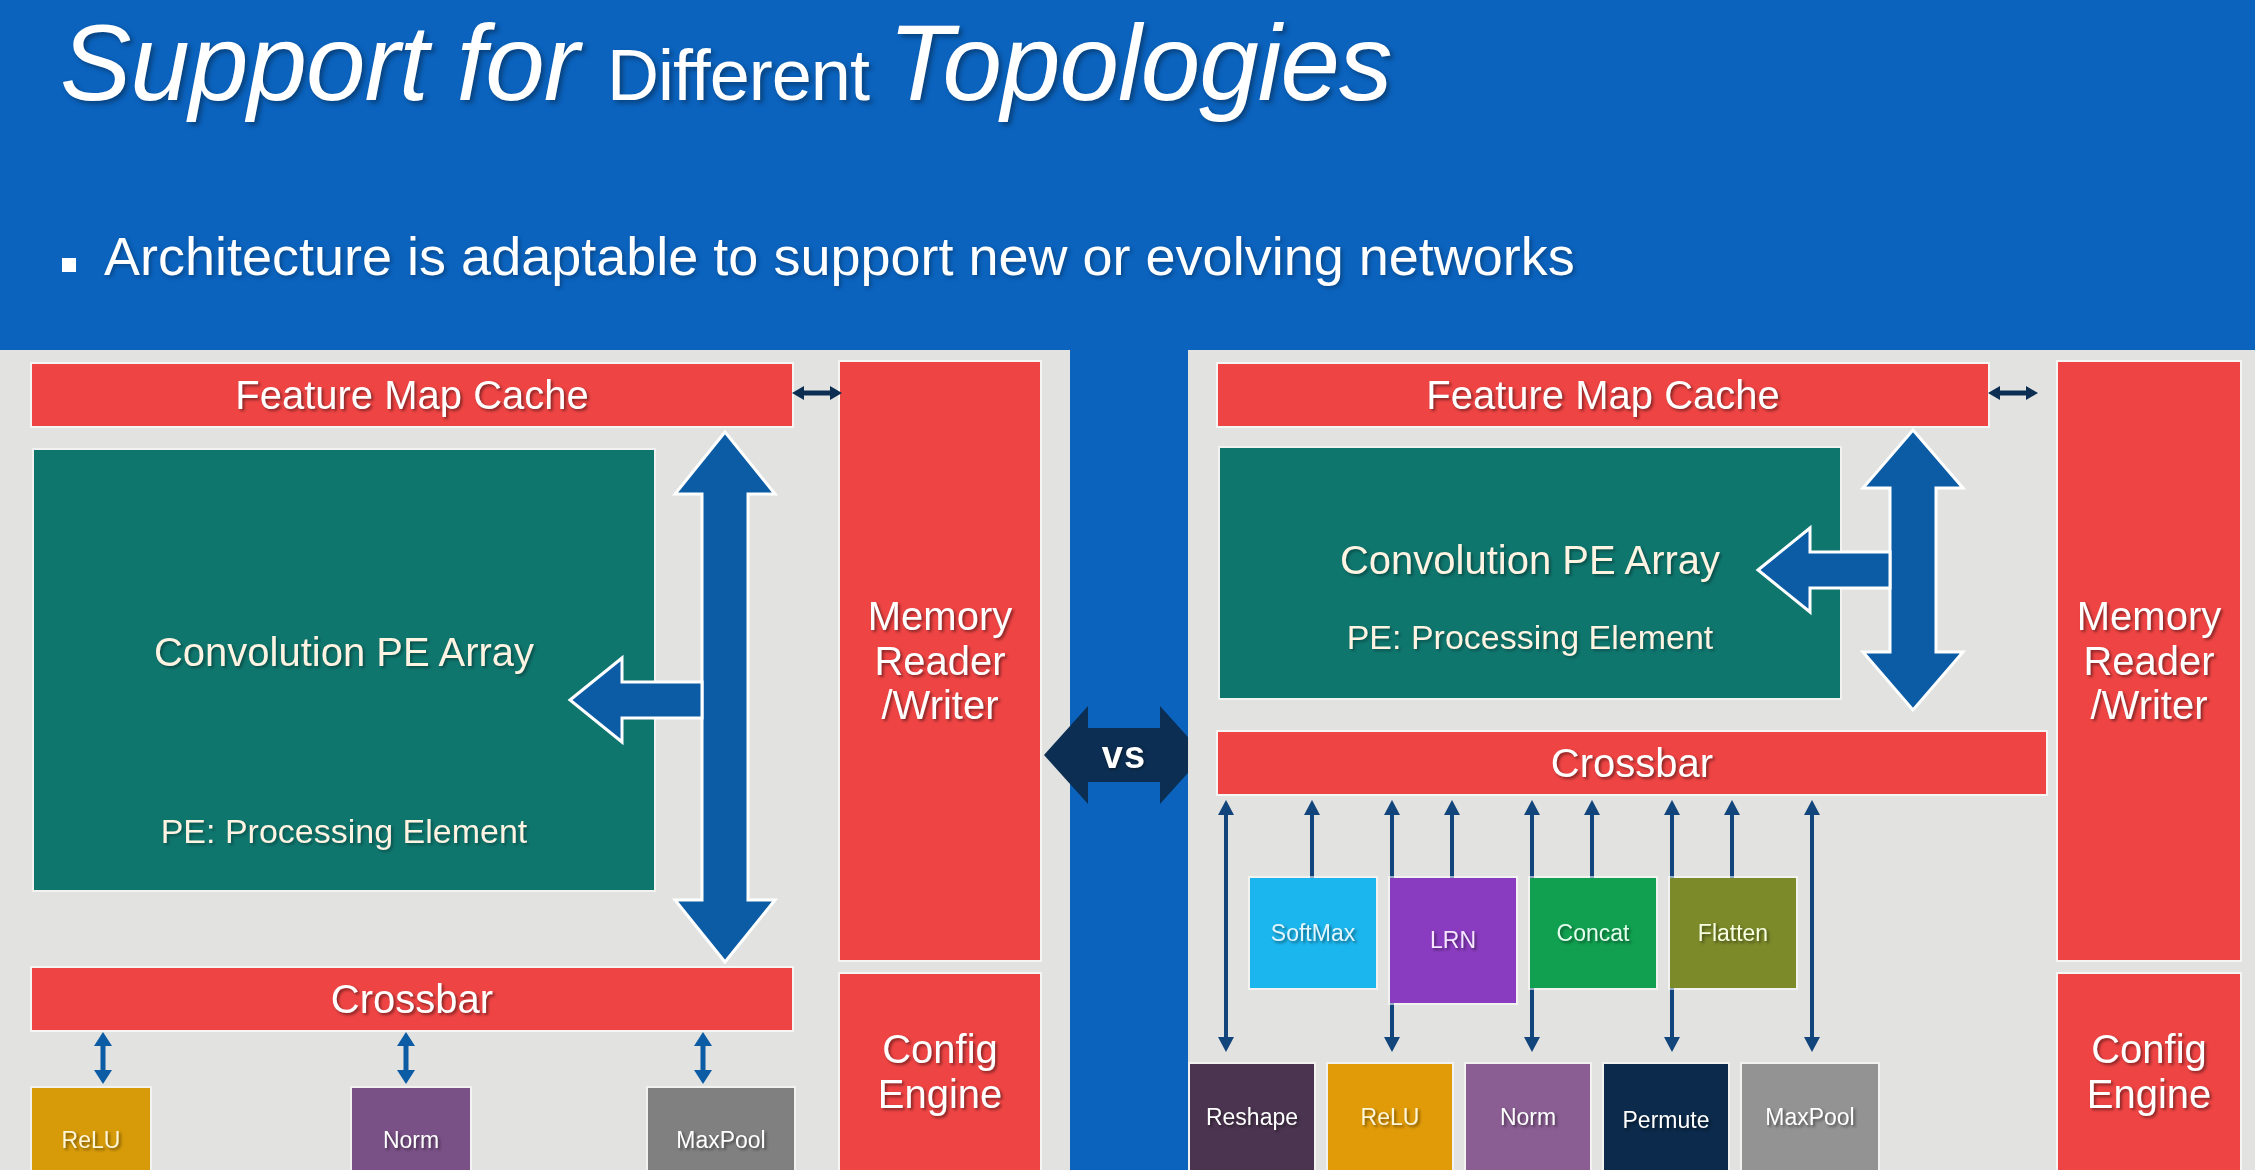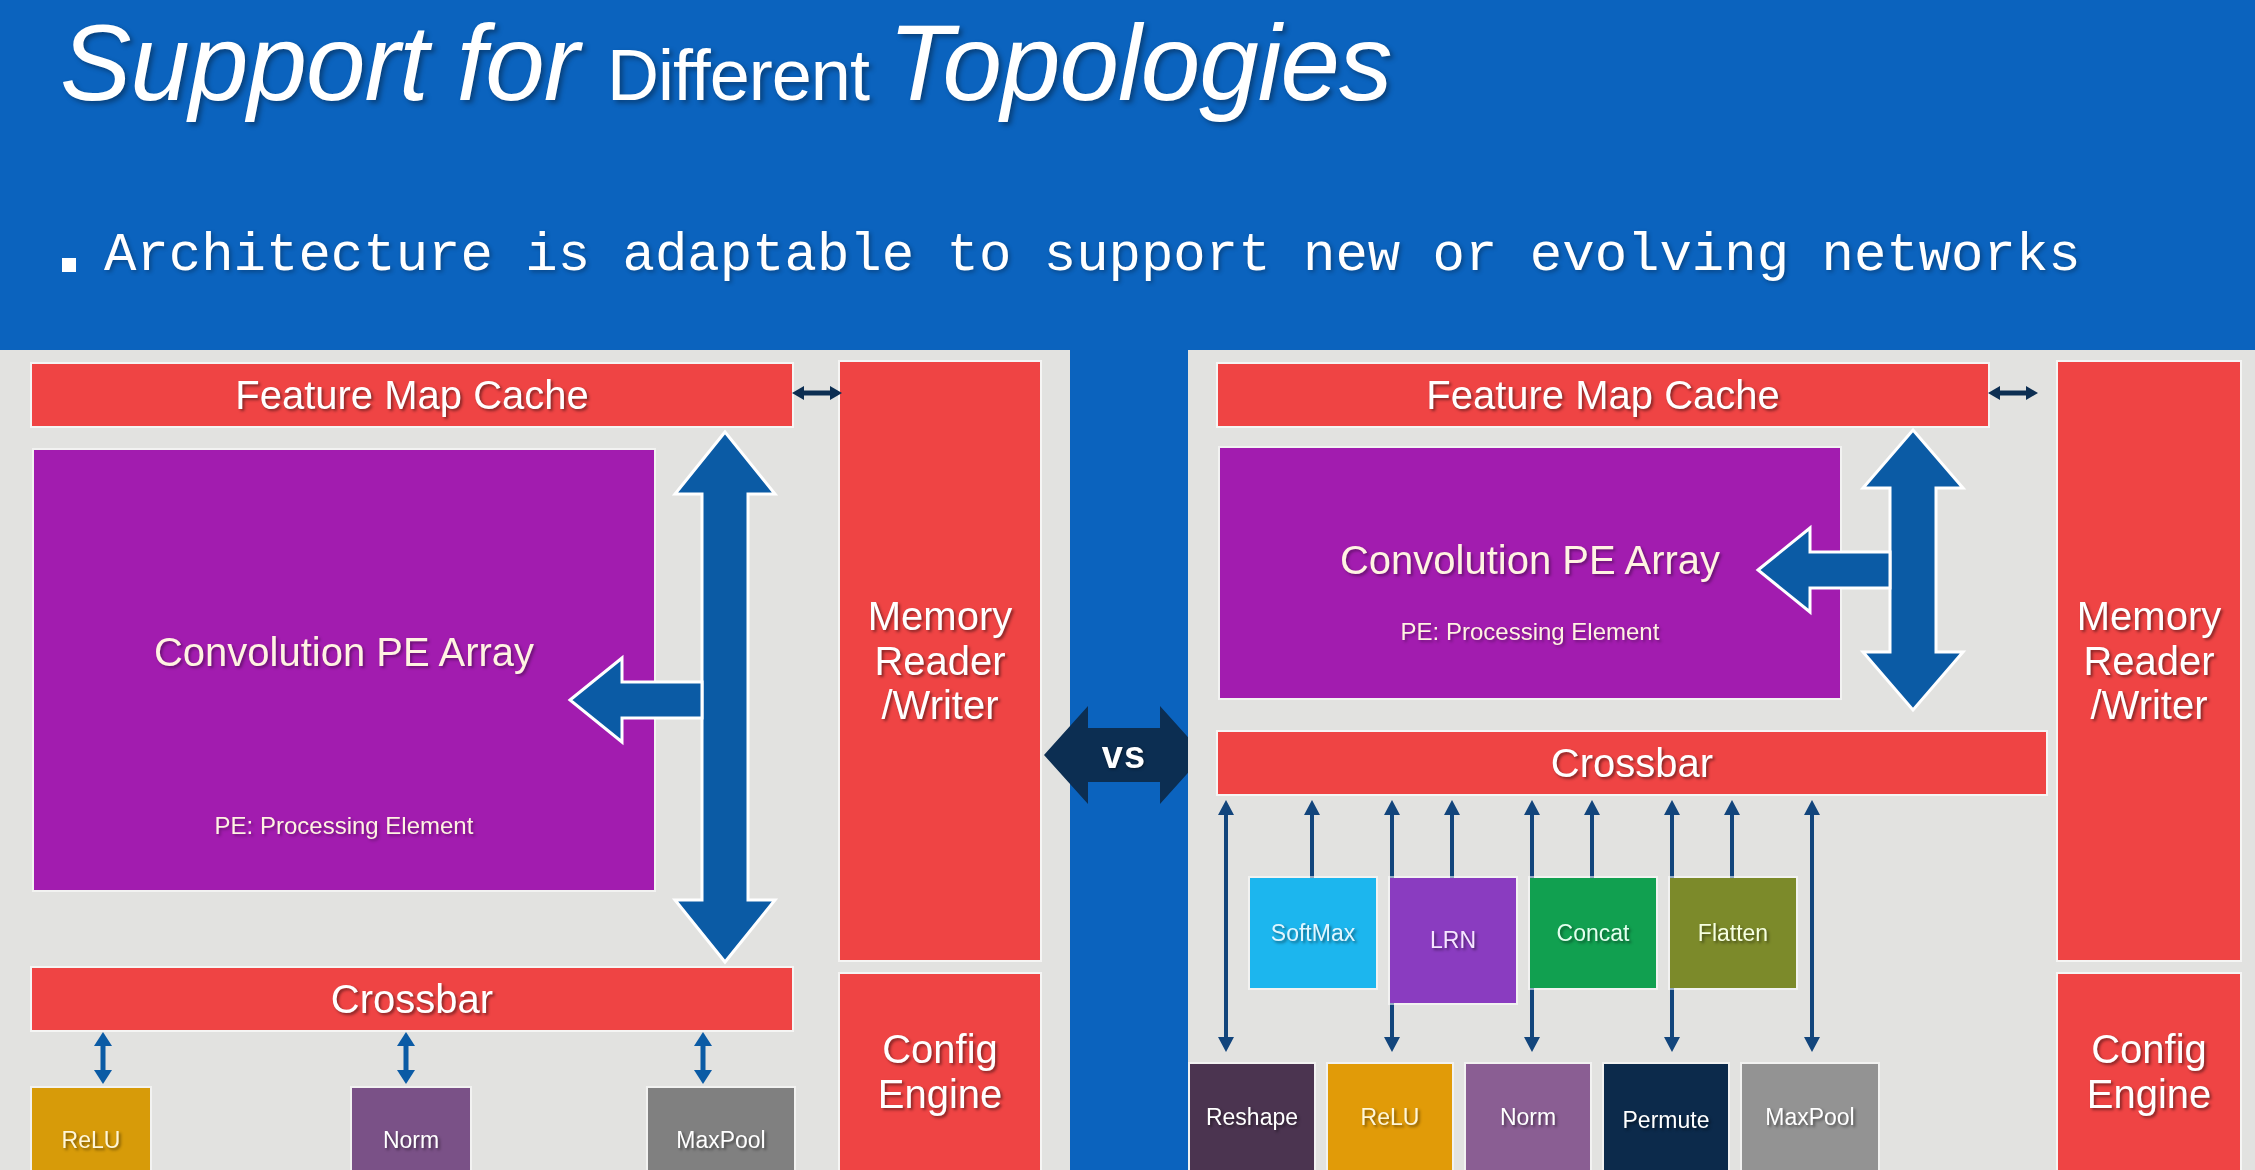--- a/index.html
+++ b/index.html
@@ -12,49 +12,49 @@
   
   #header{position:absolute;left:0;top:0;width:2255px;height:350px;background:#0B63BE;}
   #title{
     position:absolute;left:60px;top:10px;
     color:#ffffff;font-weight:400;letter-spacing:-1px;
     white-space:nowrap;
     text-shadow:3px 3px 5px rgba(0,0,0,.35);
   }
   #title .big{font-size:107px;line-height:1;font-style:italic;}
   #title .mid{font-size:72px;line-height:1;}
-  #bullet-row{position:absolute;left:62px;top:225px;display:flex;align-items:flex-start;font-family:Liberation Mono, monospace;}
+  #bullet-row{position:absolute;left:62px;top:225px;display:flex;align-items:flex-start;}
   #bullet-mark{
     width:14px;height:14px;background:#ffffff;margin-top:33px;margin-right:28px;flex:0 0 auto;
   }
   #bullet-text{
     color:#ffffff;font-size:54px;line-height:1.15;white-space:nowrap;
     text-shadow:2px 2px 4px rgba(0,0,0,.3);
   }
 
   
   .panel{position:absolute;background:#E2E2E0;}
   .blue-box{
     position:absolute;background:#ef4444;color:#ffffff;
     display:flex;align-items:center;justify-content:center;text-align:center;
     font-size:40px;line-height:1.12;
     box-shadow:0 0 0 2px rgba(255,255,255,.65);
     text-shadow:2px 2px 3px rgba(0,0,0,.45);
   }
   .orange-box{
-    position:absolute;background:#a21caf;color:#FFF3E2;
+    position:absolute;background:#0f766e;color:#FFF3E2;
     box-shadow:0 0 0 2px rgba(255,255,255,.55);
   }
   .orange-box .ob-title{
     position:absolute;left:0;width:100%;text-align:center;
     font-size:40px;text-shadow:2px 2px 3px rgba(0,0,0,.35);
   }
   .orange-box .ob-sub{
     position:absolute;left:0;width:100%;text-align:center;
-    font-size:24px;text-shadow:2px 2px 3px rgba(0,0,0,.3);
+    font-size:34px;text-shadow:2px 2px 3px rgba(0,0,0,.3);
   }
   .op-box{
     position:absolute;display:flex;align-items:center;justify-content:center;
     color:#ffffff;font-size:23px;text-align:center;
     box-shadow:0 0 0 2px rgba(255,255,255,.55);
     text-shadow:2px 2px 3px rgba(0,0,0,.45);
   }
   .arrow-svg{position:absolute;overflow:visible;pointer-events:none;}
 
   #vs-wrap{position:absolute;left:1044px;top:700px;width:160px;height:110px;}

